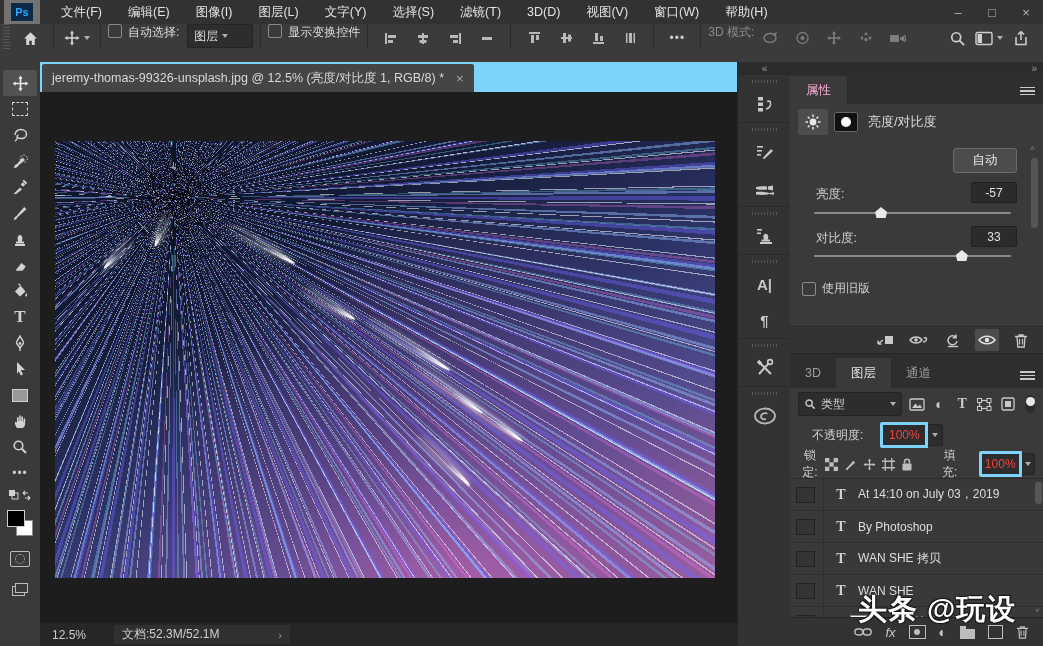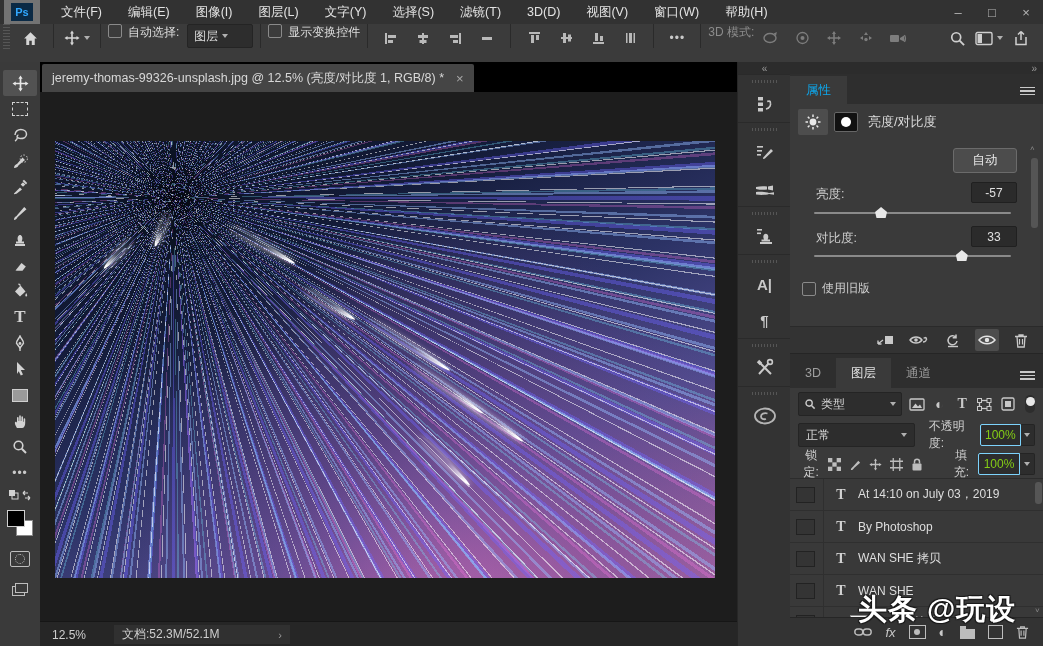--- a/index.html
+++ b/index.html
@@ -36,21 +36,21 @@
   .fg{position:absolute;left:0;top:0;width:16px;height:15px;background:#000;border:1px solid #cfcfcf;}
   .bg{position:absolute;right:0;bottom:0;width:15px;height:14px;background:#fff;border:1px solid #8a8a8a;}
   .qmask{width:18px;height:14px;border:1px solid #bdbdbd;border-radius:2px;display:flex;align-items:center;justify-content:center;}
   .qmask i{width:8px;height:8px;border:1px dotted #bdbdbd;border-radius:50%;}
   .smode{position:relative;width:16px;height:13px;}
   .smode i{position:absolute;border:1px solid #bdbdbd;width:11px;height:8px;}
   .smode i:nth-child(1){left:0;bottom:0;}
   .smode i:nth-child(2){right:0;top:0;background:#3a3a3a;}
   
   .docarea{left:40px;top:62px;width:697px;height:584px;background:#1d1d1d;}
-  .tabbar{position:absolute;left:0;top:0;width:697px;height:30px;background:#000000;text-align:right;}
+  .tabbar{position:absolute;left:0;top:0;width:697px;height:30px;background:#7dd3fc;text-align:right;}
   .doctab{position:absolute;left:2px;top:2px;height:28px;background:#454545;display:flex;align-items:center;padding:0 10px;
           color:#d8d8d8;font-size:12.5px;border-radius:2px 2px 0 0;}
   .tabclose{margin-left:12px;color:#a8a8a8;font-size:13px;}
   .canvas{position:absolute;left:0;top:30px;width:697px;height:529px;background:#1d1d1d;overflow:hidden;}
   .starfield{position:absolute;left:15px;top:49px;width:660px;height:437px;overflow:hidden;background:
     repeating-conic-gradient(from 272deg at 18% 13%, rgba(255,255,255,.55) 0 .12deg, transparent .12deg 1.9deg),
     repeating-conic-gradient(from 271deg at 18% 13%, rgba(150,190,255,.45) 0 .3deg, transparent .3deg 2.7deg),
     repeating-conic-gradient(from 272.6deg at 18% 13%, rgba(120,230,255,.3) 0 .25deg, transparent .25deg 4.3deg),
     repeating-conic-gradient(from 273.4deg at 18% 13%, rgba(110,100,255,.4) 0 .5deg, transparent .5deg 3.6deg),
     repeating-conic-gradient(from 274.2deg at 18% 13%, rgba(255,120,230,.28) 0 .3deg, transparent .3deg 5.7deg),
@@ -69,21 +69,21 @@
   .dockhead{height:12px;display:flex;align-items:center;justify-content:center;color:#9a9a9a;font-size:10px;background:#2c2c2c;}
   .dgroup{border-top:1px solid #2a2a2a;padding-top:3px;}
   .dgrip{width:26px;height:3px;margin:2px auto 3px;background:repeating-linear-gradient(to right,#555 0 1px,transparent 1px 3px);}
   .dbtn{width:44px;height:36px;margin:0 auto;display:flex;align-items:center;justify-content:center;color:#c9c9c9;border-radius:3px;}
   .dbtn.txt{font-size:15px;font-weight:bold;}
   
   .panels{left:790px;top:62px;width:253px;height:584px;background:#3a3a3a;}
   .panelhead{height:12px;background:#2c2c2c;display:flex;align-items:center;justify-content:flex-end;padding-right:6px;color:#9a9a9a;font-size:10px;}
   .ptabs{height:30px;background:#2e2e2e;display:flex;align-items:flex-end;}
   .ptab{height:28px;padding:0 16px;display:flex;align-items:center;font-size:12.5px;color:#9f9f9f;background:#2e2e2e;}
-  .ptab.active{background:#3a3a3a;color:#0ea5e9;}
+  .ptab.active{background:#3a3a3a;color:#f9a8d4;}
   .hamb{margin-left:auto;margin-right:8px;margin-bottom:8px;width:15px;height:9px;
         background:repeating-linear-gradient(to bottom,#c9c9c9 0 1.5px,transparent 1.5px 3.5px);}
   .adjhead{height:36px;display:flex;align-items:center;padding-left:8px;}
   .sunbox{width:30px;height:26px;background:#4d4d4d;border-radius:2px;display:flex;align-items:center;justify-content:center;}
   .maskthumb{width:22px;height:18px;background:#111;border:1px solid #666;border-radius:2px;margin-left:6px;display:flex;align-items:center;justify-content:center;}
   .maskthumb i{width:10px;height:10px;background:#fff;border-radius:50%;}
   .adjtitle{margin-left:10px;font-size:13px;color:#dcdcdc;}
   .propbody{position:relative;height:186px;}
   .autobtn{position:absolute;right:26px;top:8px;width:62px;height:23px;background:#4c4c4c;border:1px solid #6b6b6b;border-radius:3px;
            display:flex;align-items:center;justify-content:center;color:#e8e8e8;font-size:12.5px;}
@@ -105,21 +105,21 @@
   .ltab{height:30px;padding:0 15px;display:flex;align-items:center;font-size:12.5px;color:#9f9f9f;}
   .ltab.active{background:#3a3a3a;color:#e0e0e0;}
   .filterrow{height:32px;display:flex;align-items:center;padding:0 8px;gap:7px;}
   .searchdd{width:105px;height:22px;background:#2d2d2d;border:1px solid #242424;border-radius:2px;display:flex;align-items:center;padding:0 5px;}
   .fico{color:#c9c9c9;display:flex;align-items:center;justify-content:center;width:18px;}
   .toggle{width:12px;height:18px;background:#2d2d2d;border-radius:6px;position:relative;margin-left:2px;}
   .toggle i{position:absolute;left:1.5px;top:1.5px;width:9px;height:9px;background:#e8e8e8;border-radius:50%;}
   .blendrow{height:30px;display:flex;align-items:center;padding:0 8px;}
   .blenddd{width:108px;height:22px;background:#2d2d2d;border:1px solid #242424;border-radius:2px;display:flex;align-items:center;padding:0 7px;}
   .opacitylabel{margin-left:14px;color:#cfcfcf;}
-  .valdd{width:42px;height:20px;background:#2d2d2d;border:1px solid #7dd3fc;border-radius:2px 0 0 2px;display:flex;align-items:center;justify-content:center;color:#84cc16;margin-left:3px;}
+  .valdd{width:42px;height:20px;background:#2d2d2d;border:3px solid #7dd3fc;border-radius:2px 0 0 2px;display:flex;align-items:center;justify-content:center;color:#ef4444;margin-left:17px;}
   .valchev{width:14px;height:20px;background:#2d2d2d;border:1px solid #242424;border-left:none;border-radius:0 2px 2px 0;display:flex;align-items:center;justify-content:center;}
   .lockrow{height:28px;display:flex;align-items:center;padding:0 8px;color:#cfcfcf;text-align:center;}
   .lockico{width:17px;display:flex;justify-content:center;color:#bdbdbd;margin:0 2px;}
   .layerlist{position:relative;height:138px;background:#393939;border-top:1px solid #2c2c2c;overflow:hidden;}
   .lrow{height:31px;display:flex;align-items:center;border-bottom:1px solid #2f2f2f;}
   .visbox{width:17px;height:14px;margin-left:6px;background:#343434;border:1px solid #222;display:flex;align-items:center;justify-content:center;}
   .lsep{width:1px;height:31px;background:#2f2f2f;margin-left:8px;}
   .tbadge{width:34px;text-align:center;font-family:"Liberation Serif","DejaVu Serif",serif;font-weight:bold;font-size:14px;color:#d2d2d2;}
   .lname{color:#dedede;font-size:12px;}
   .lscroll{position:absolute;right:0;top:0;width:9px;height:138px;}
@@ -622,24 +622,20 @@
             <svg class="ic" width="14" height="14" viewBox="0 0 14 14">
               <rect x="1" y="1" width="12" height="12" rx="1.5" fill="none" stroke="#c9c9c9" stroke-width="1.3"></rect>
               <rect x="4" y="4" width="6" height="6" fill="#c9c9c9"></rect>
             </svg>
           </div>
         <div class="toggle">
             <i></i>
           </div>
       </div>
       <div class="blendrow">
-        <div class="blenddd">
-          <span>正常</span>
-          <span class="chev sm" style="margin-left:auto"></span>
-        </div>
         <span class="opacitylabel">不透明度:</span>
         <div class="valdd">100%</div>
         <div class="valchev">
             <span class="chev sm" style="margin-left:0"></span>
           </div>
       </div>
       <div class="lockrow">
         <span>锁定:</span>
         <span class="lockico">
             <svg class="ic" width="13" height="13" viewBox="0 0 12 12">

